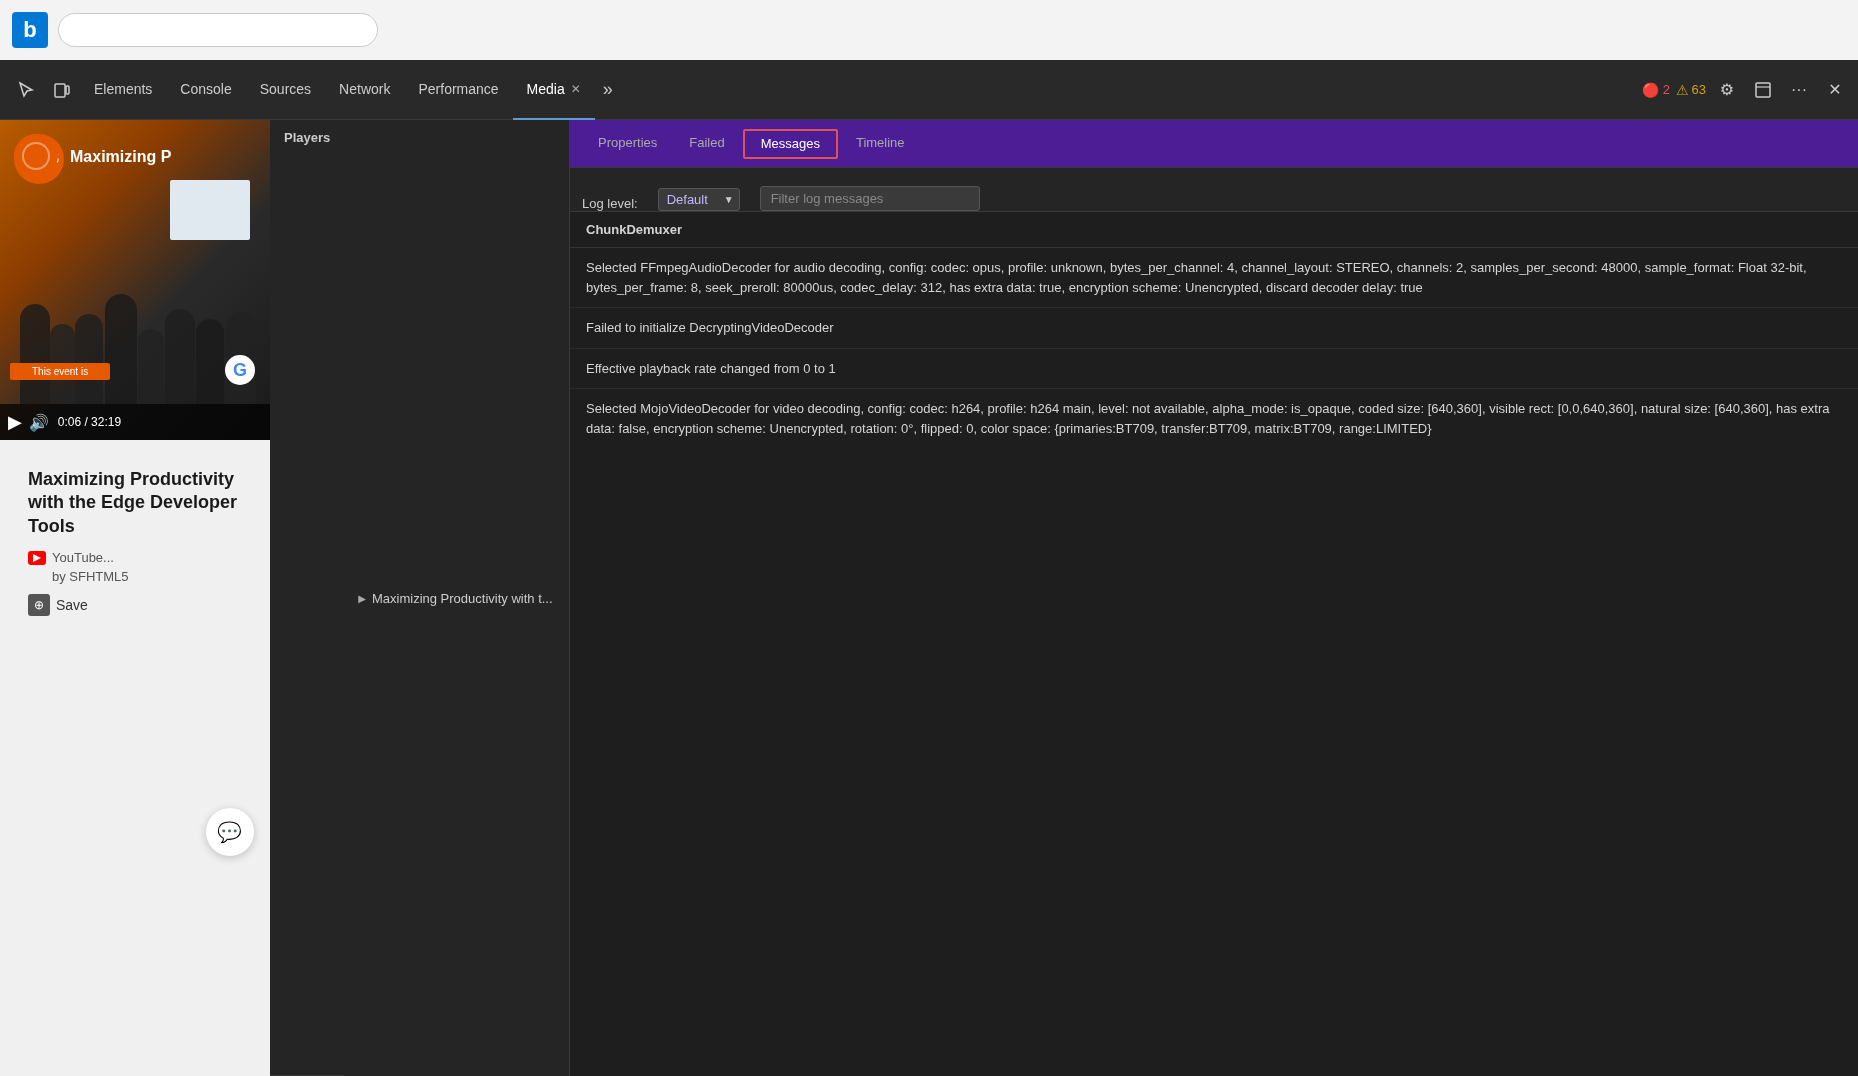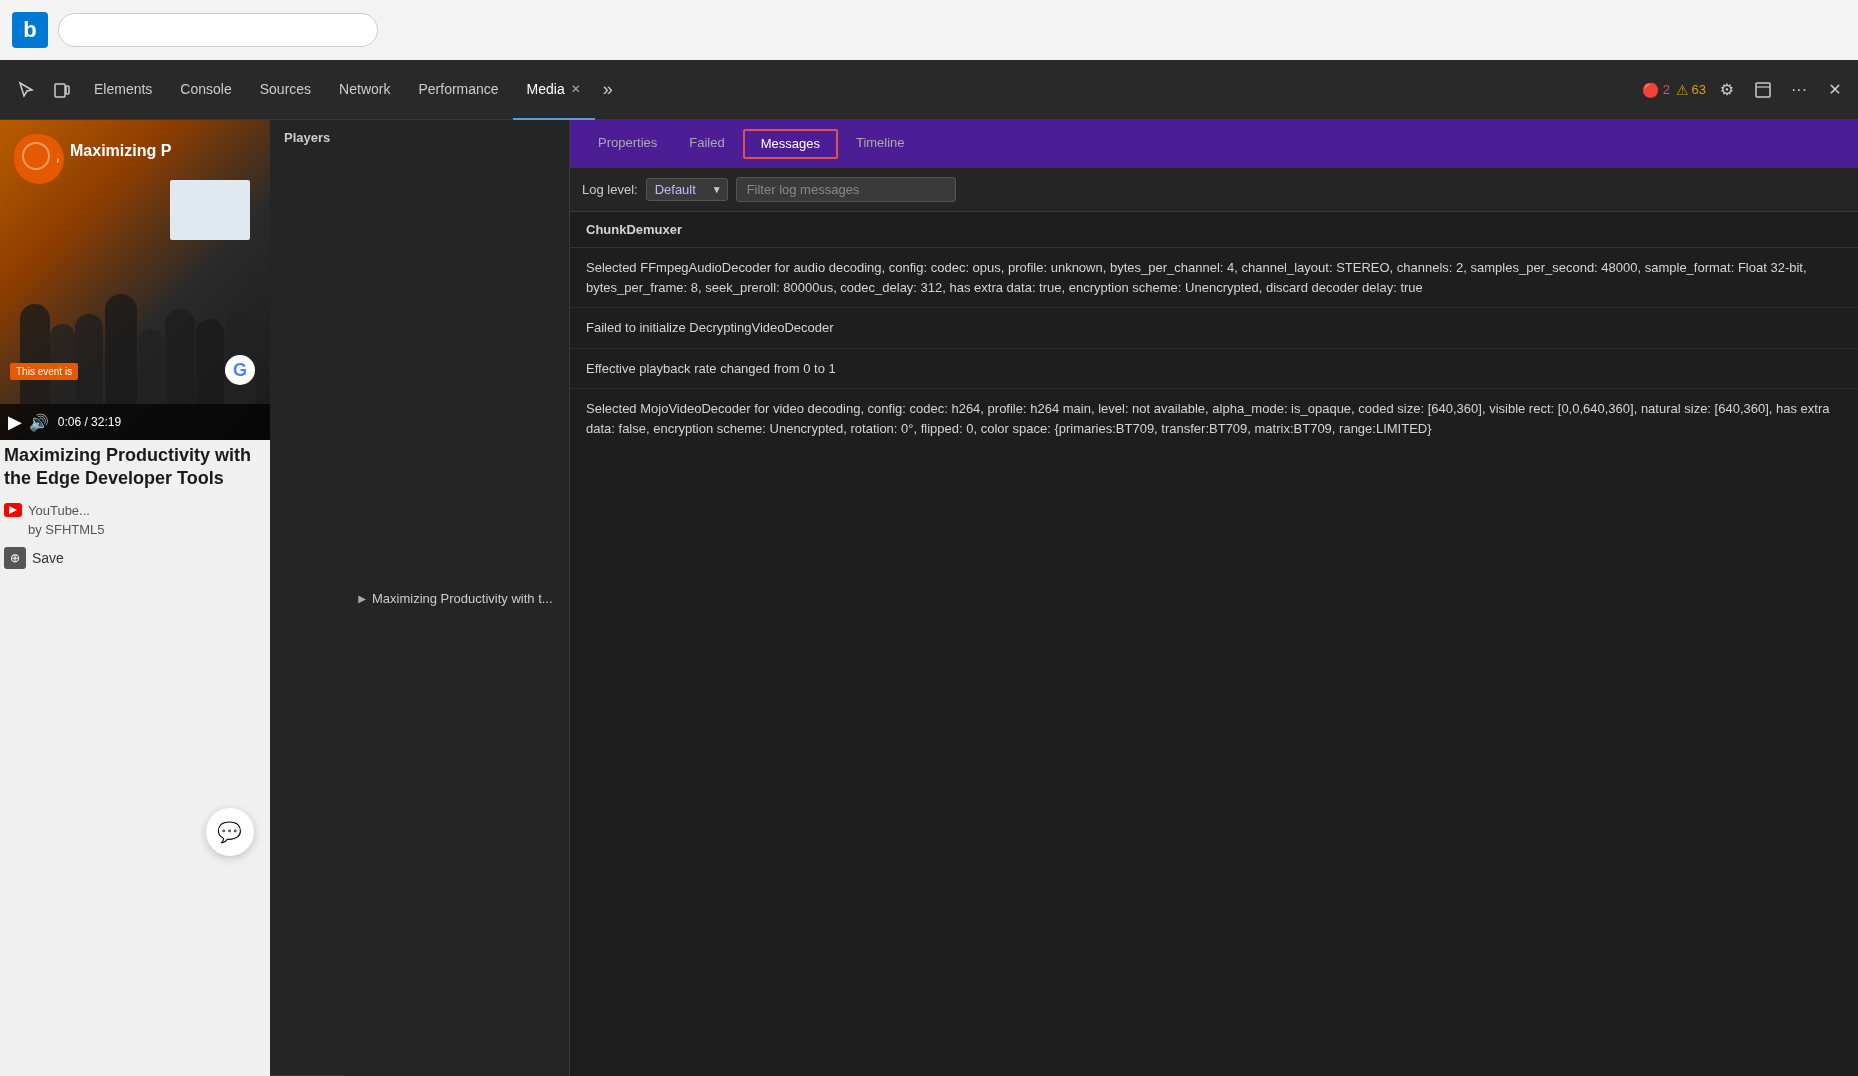--- a/index.html
+++ b/index.html
@@ -144,42 +144,42 @@
       position: absolute;
       top: 14px; left: 14px;
       width: 50px; height: 50px;
       background: #e55a00;
       border-radius: 50%;
       display: flex; align-items: center; justify-content: center;
       color: white; font-weight: bold; font-size: 18px;
     }
     .video-title-overlay {
       position: absolute;
-      top: 22px; left: 70px;
+      top: 28px; left: 70px;
       color: white; font-size: 20px; font-weight: bold;
     }
     .video-controls {
       position: absolute;
       bottom: 0; left: 0; right: 0;
       height: 36px;
       background: rgba(0,0,0,0.7);
       display: flex; align-items: center; gap: 8px;
       padding: 0 8px;
     }
     .play-btn {
       color: white; font-size: 18px; cursor: pointer;
     }
     .volume-btn {
       color: white; font-size: 16px; cursor: pointer;
     }
     .time-display {
       color: white; font-size: 12px;
     }
     .video-info {
-      padding: 4px;
+      padding: 28px;
       background: #f0f0f0;
       flex: 1;
     }
     .video-title {
       font-size: 18px;
       font-weight: 600;
       color: #1a1a1a;
       line-height: 1.3;
       margin-bottom: 12px;
     }
@@ -286,23 +286,23 @@
       border-radius: 2px;
       margin: 4px 2px;
       height: 30px;
     }
 
     
     .filter-bar {
       height: 44px;
       background: #252525;
       display: flex;
-      align-items: center;
+      align-items: flex-end;
       padding: 0 12px;
-      gap: 8px;
+      gap: 20px;
       border-bottom: 1px solid #3a3a3a;
       flex-shrink: 0;
     }
     .log-level-label {
       color: #ccc;
       font-size: 13px;
     }
     .log-level-select {
       background: #3a3a3a;
       border: 1px solid #555;
@@ -367,21 +367,21 @@
       width: 80px; height: 60px;
       background: #e0e8f0;
       border-radius: 2px;
     }
     .event-badge {
       position: absolute;
       bottom: 60px; left: 10px;
       background: #e55a00;
       color: white;
       font-size: 10px;
-      padding: 3px 6px;
+      padding: 3px 22px;
       border-radius: 2px;
     }
     .google-g {
       position: absolute;
       bottom: 55px; right: 15px;
       width: 30px; height: 30px;
       background: white;
       border-radius: 50%;
       display: flex; align-items: center; justify-content: center;
       font-weight: bold; font-size: 18px; color: #4285f4;

